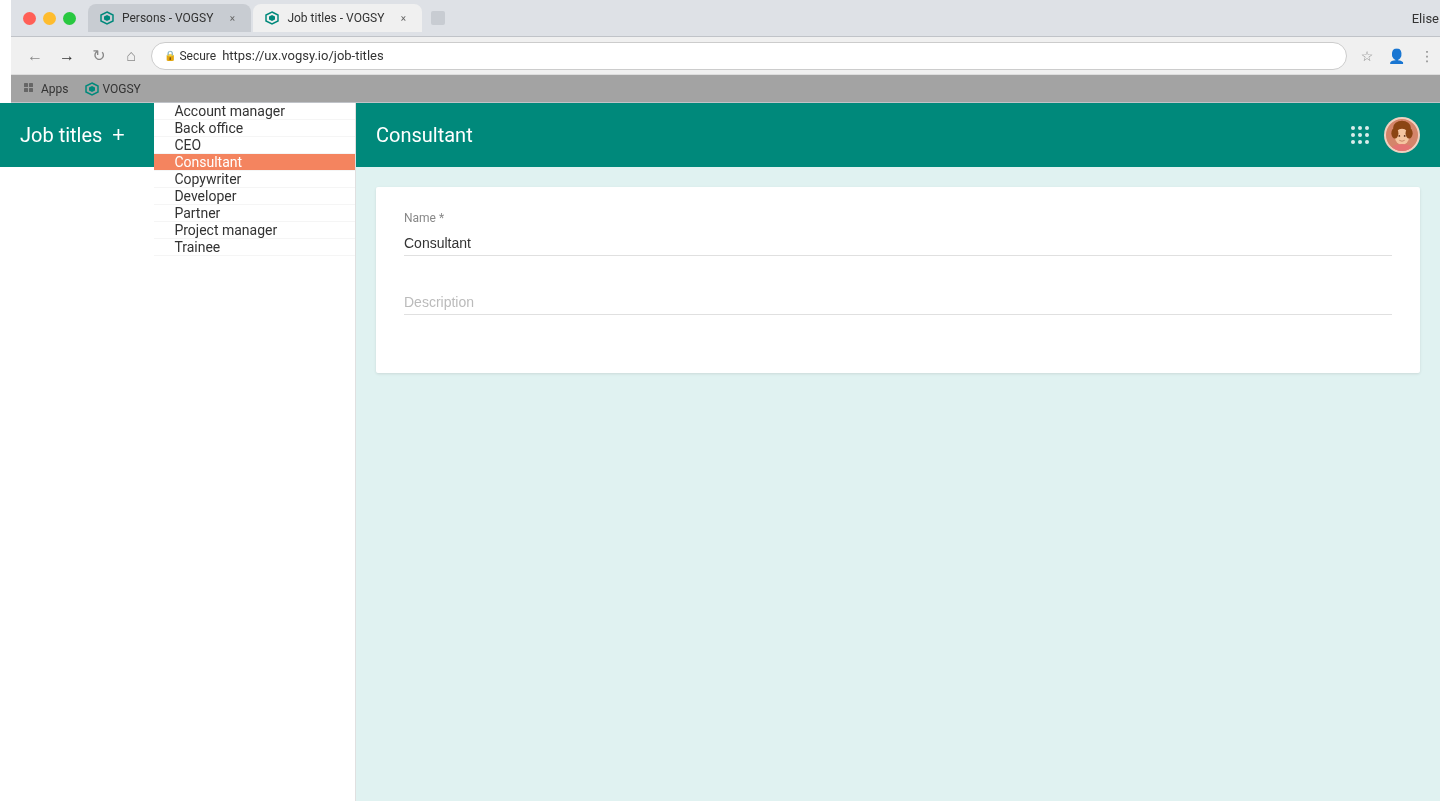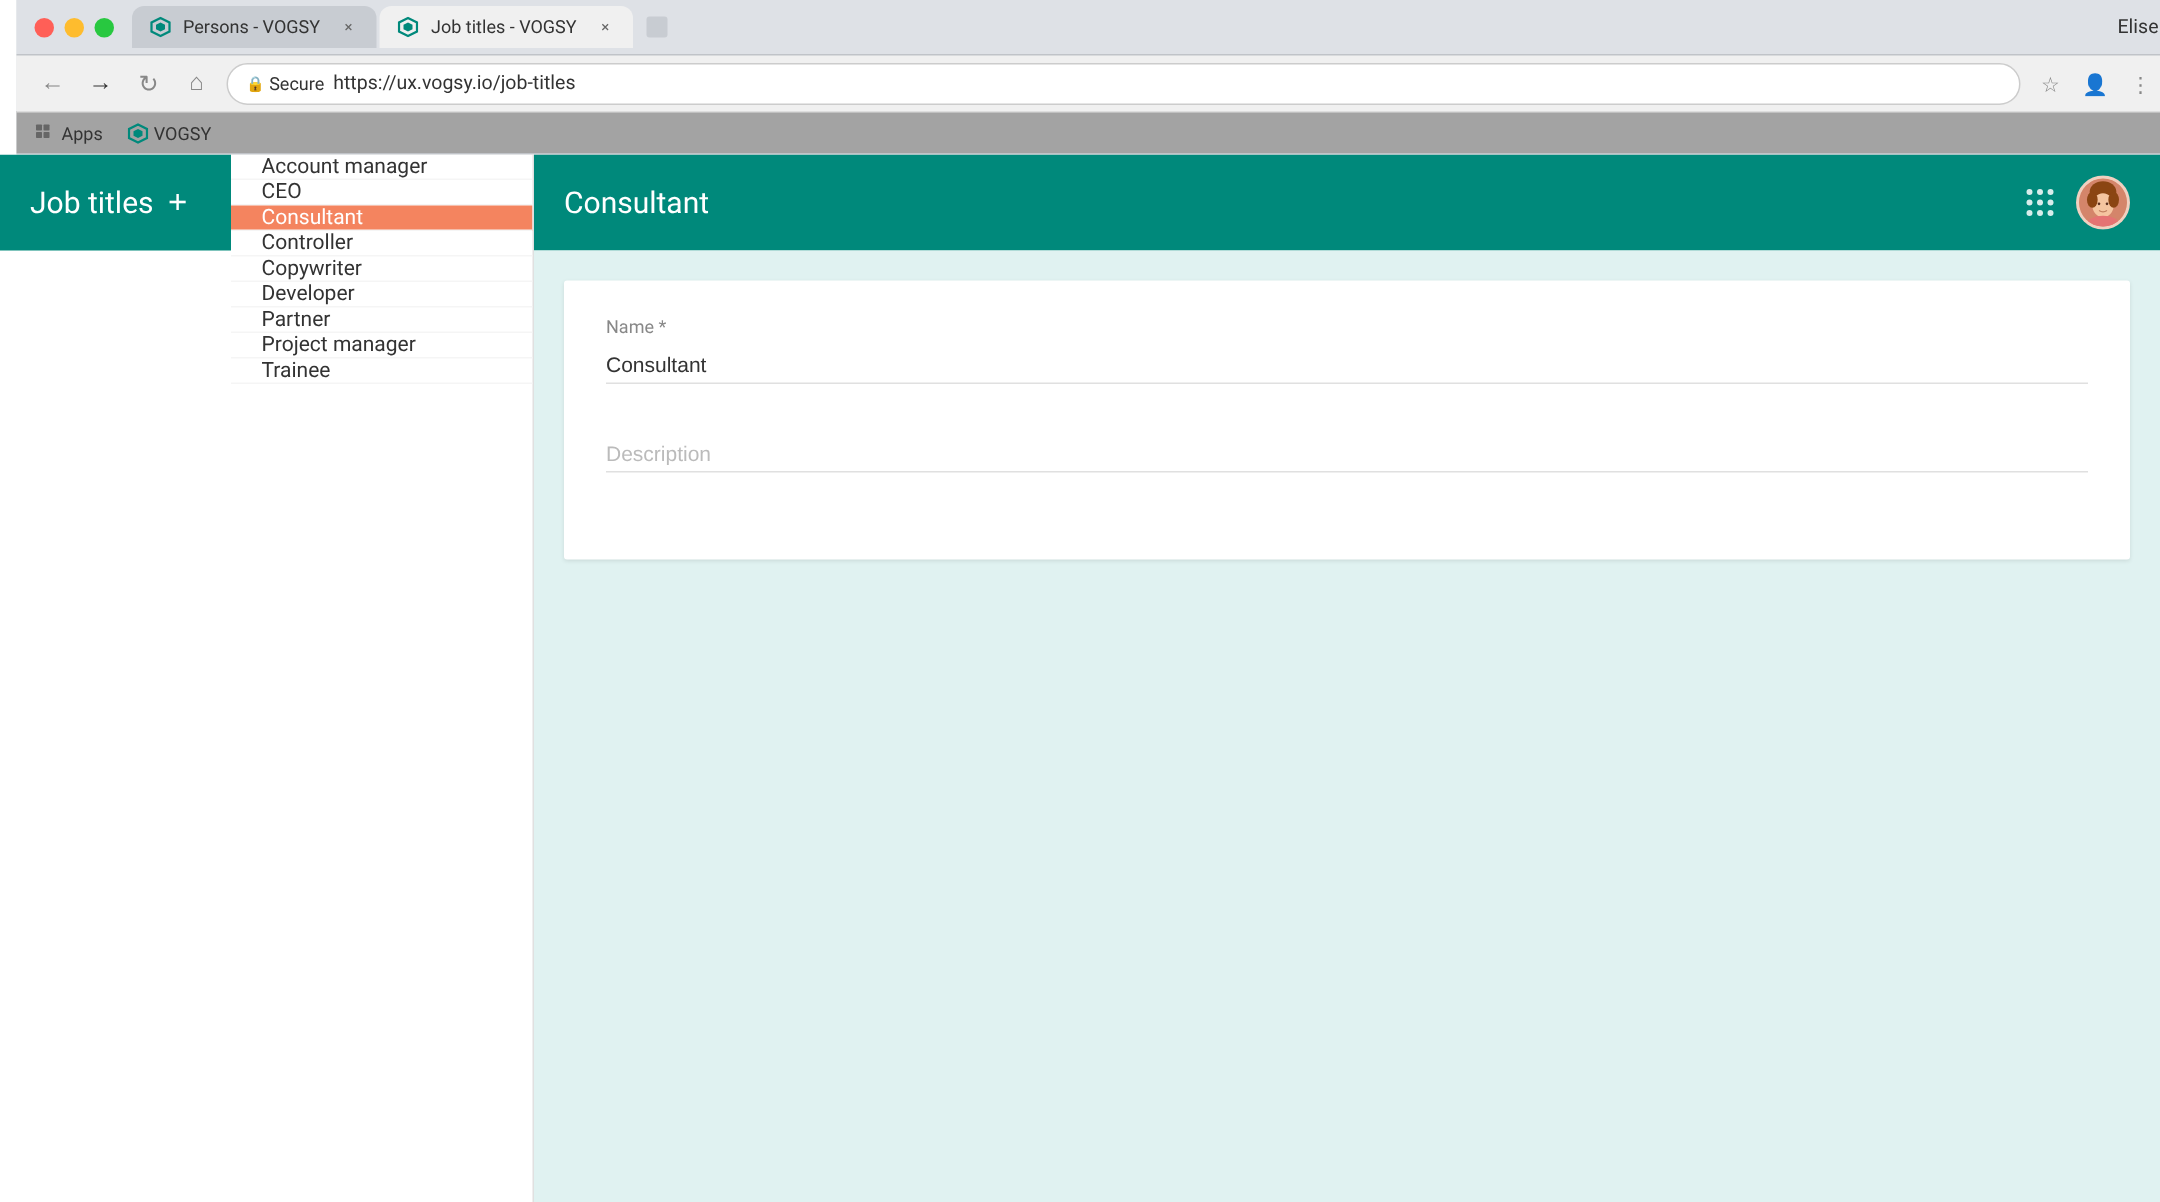--- a/index.html
+++ b/index.html
@@ -472,27 +472,27 @@
       <span class="sidebar-title">Job titles</span>
       <button class="add-btn">+</button>
     </div>
 
     <div class="sidebar-list">
 
       <div class="sidebar-item">
         <span>Account manager</span>
       </div>
       <div class="sidebar-item">
+        <span>Back office</span>
+      </div>
+      <div class="sidebar-item">
         <span>CEO</span>
       </div>
       <div class="sidebar-item active">
         <span>Consultant</span>
-      </div>
-      <div class="sidebar-item">
-        <span>Controller</span>
       </div>
       <div class="sidebar-item">
         <span>Copywriter</span>
       </div>
       <div class="sidebar-item">
         <span>Developer</span>
       </div>
       <div class="sidebar-item">
         <span>Partner</span>
       </div>

